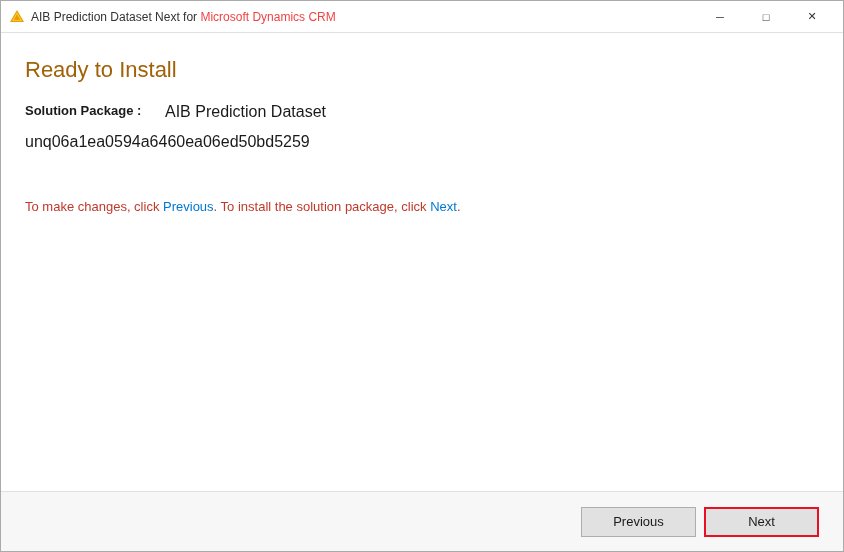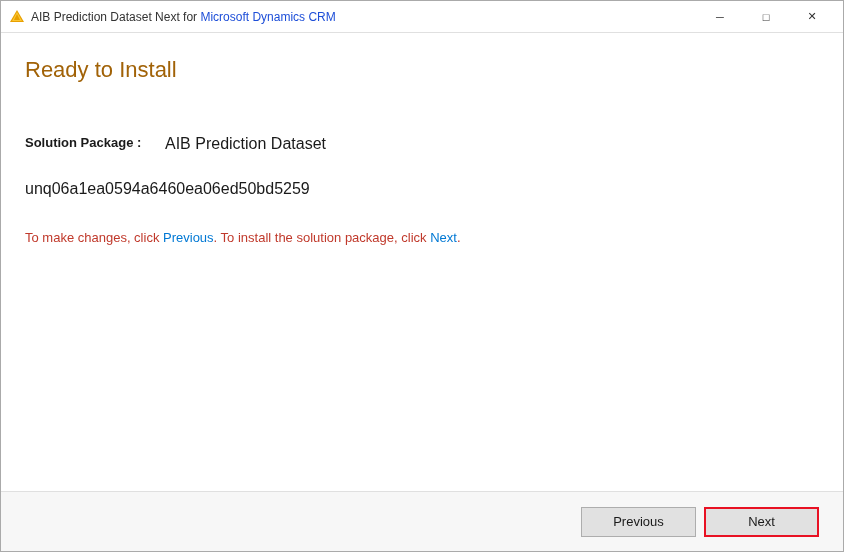--- a/index.html
+++ b/index.html
@@ -52,21 +52,21 @@
       height: 16px;
     }
 
     .title-bar-text {
       flex: 1;
       font-size: 12px;
       color: #333333;
     }
 
     .title-bar-text span.blue {
-      color: #1d4ed8;
+      color: #ef4444;
     }
 
     .window-controls {
       display: flex;
       gap: 0;
     }
 
     .window-control-btn {
       width: 46px;
       height: 32px;
@@ -91,40 +91,39 @@
     .page-title {
       font-size: 22px;
       font-weight: 400;
       color: #a16207;
       margin-bottom: 20px;
     }
 
     .info-grid {
       display: grid;
       grid-template-columns: 140px 1fr;
-      row-gap: 27px;
+      row-gap: 12px;
       margin-bottom: 24px;
-      margin-top: 32px;
     }
 
     .info-label {
       font-size: 13px;
       font-weight: 600;
       color: #1a1a1a;
     }
 
     .info-value {
       font-size: 16px;
       color: #1a1a1a;
     }
 
     .instruction-text {
       font-size: 13px;
       color: #c0392b;
-      margin-top: 8px;
+      margin-top: 24px;
     }
 
     .instruction-text span.link {
       color: #0078d4;
       cursor: pointer;
     }
 
     .spacer {
       flex: 1;
     }

